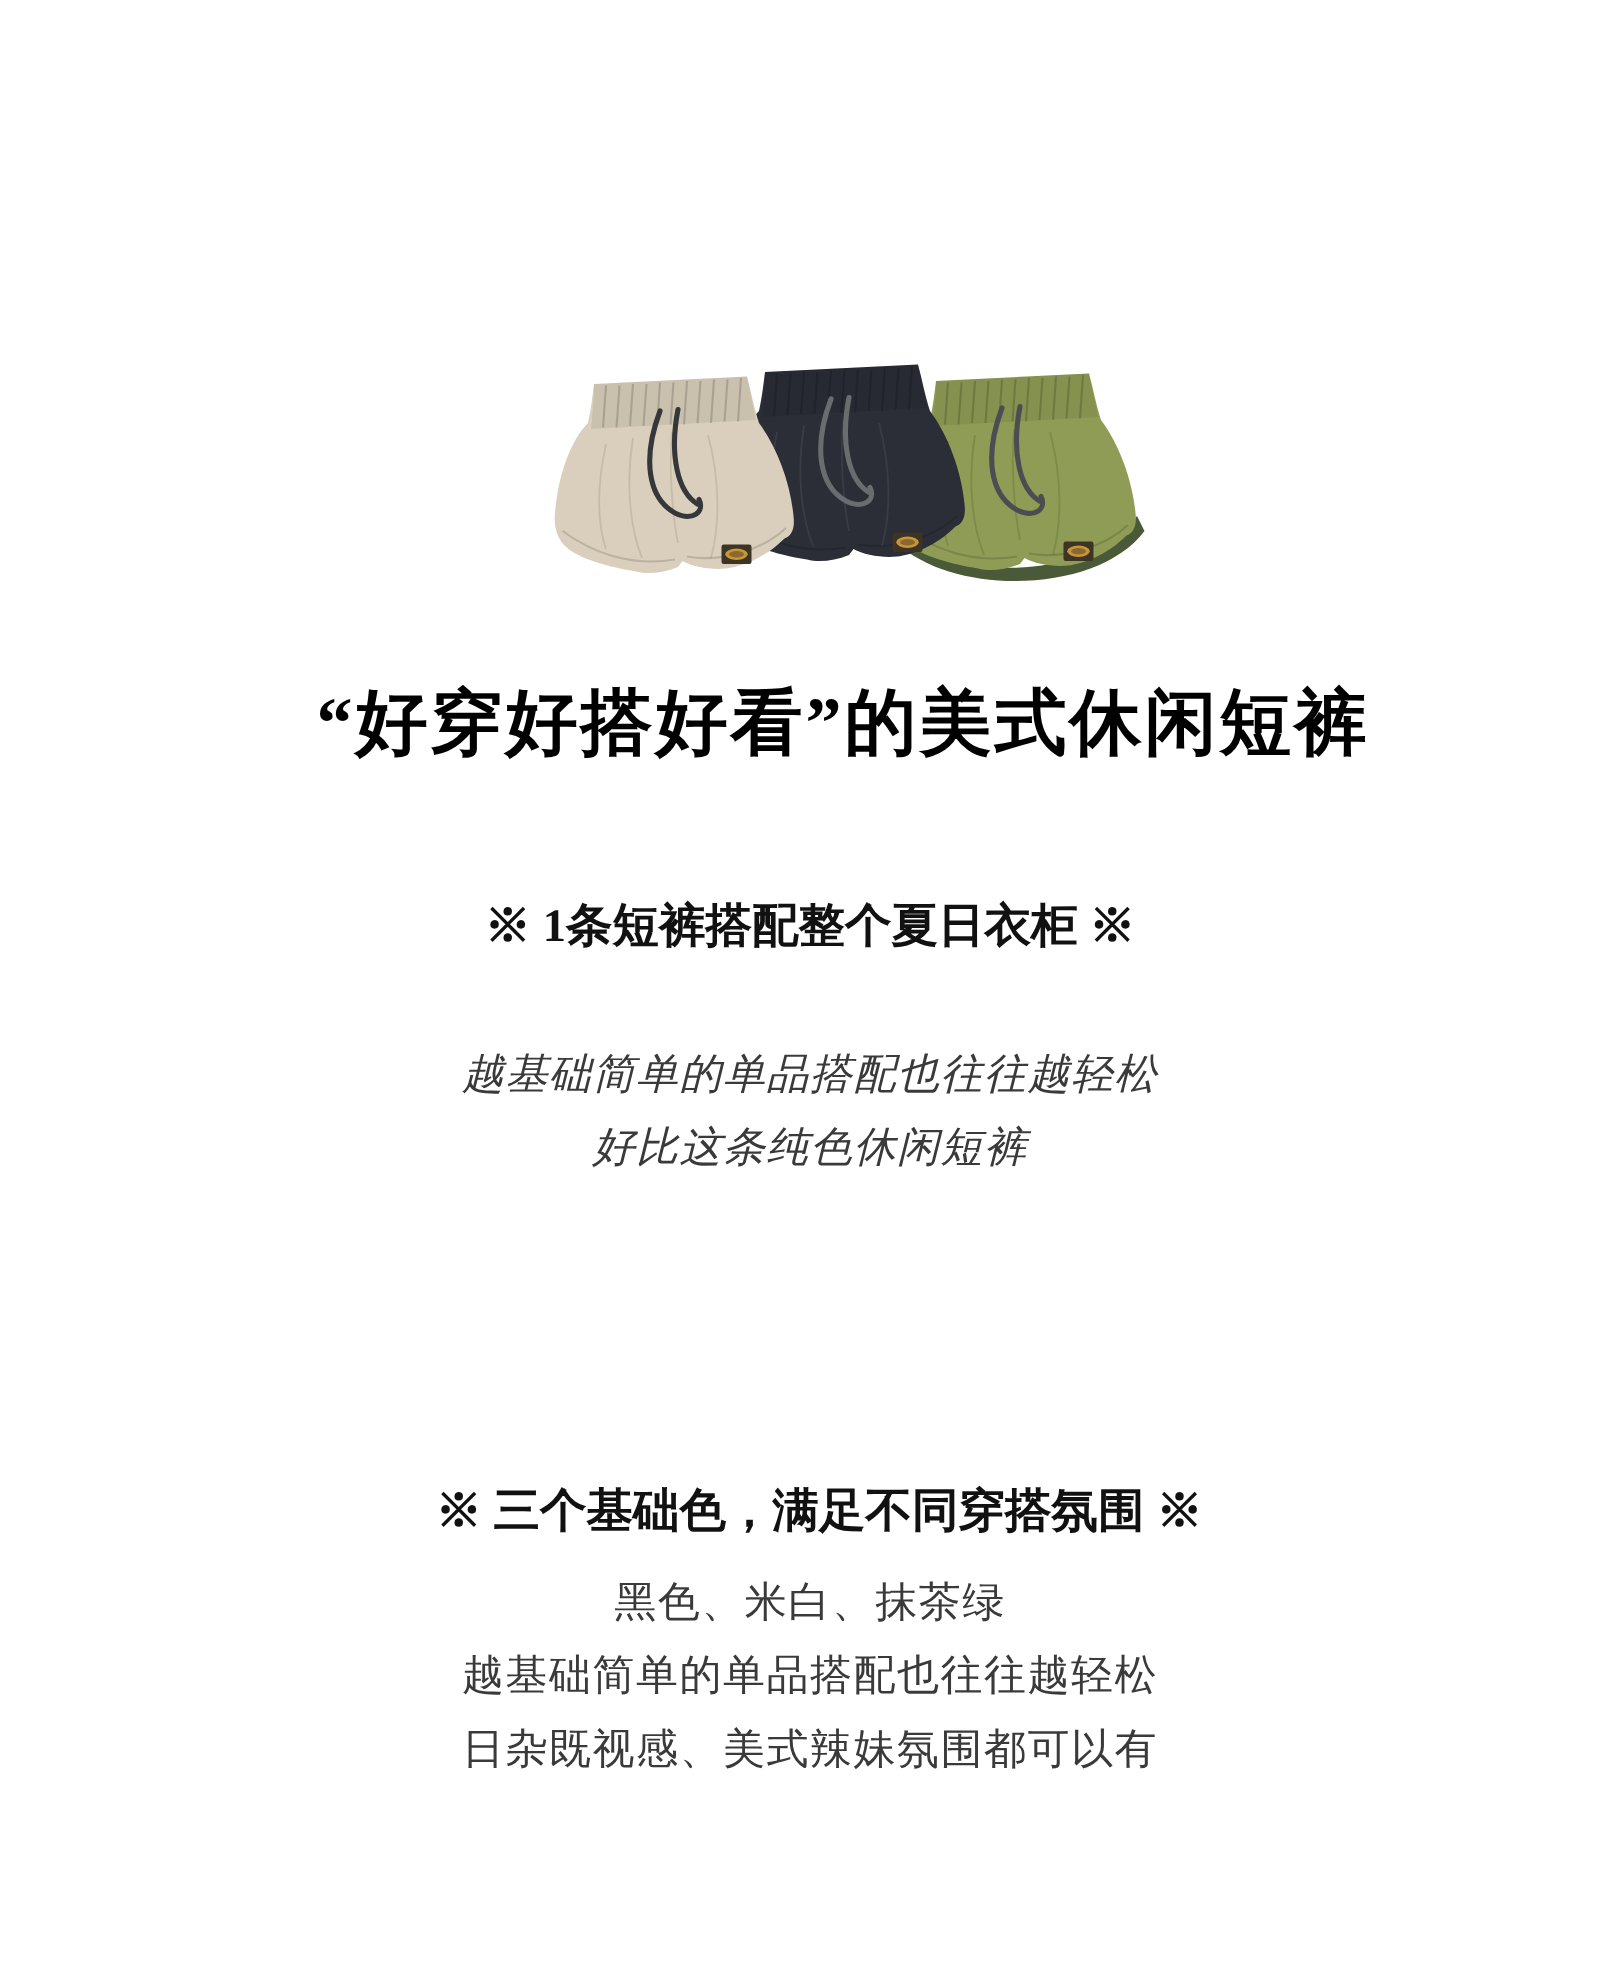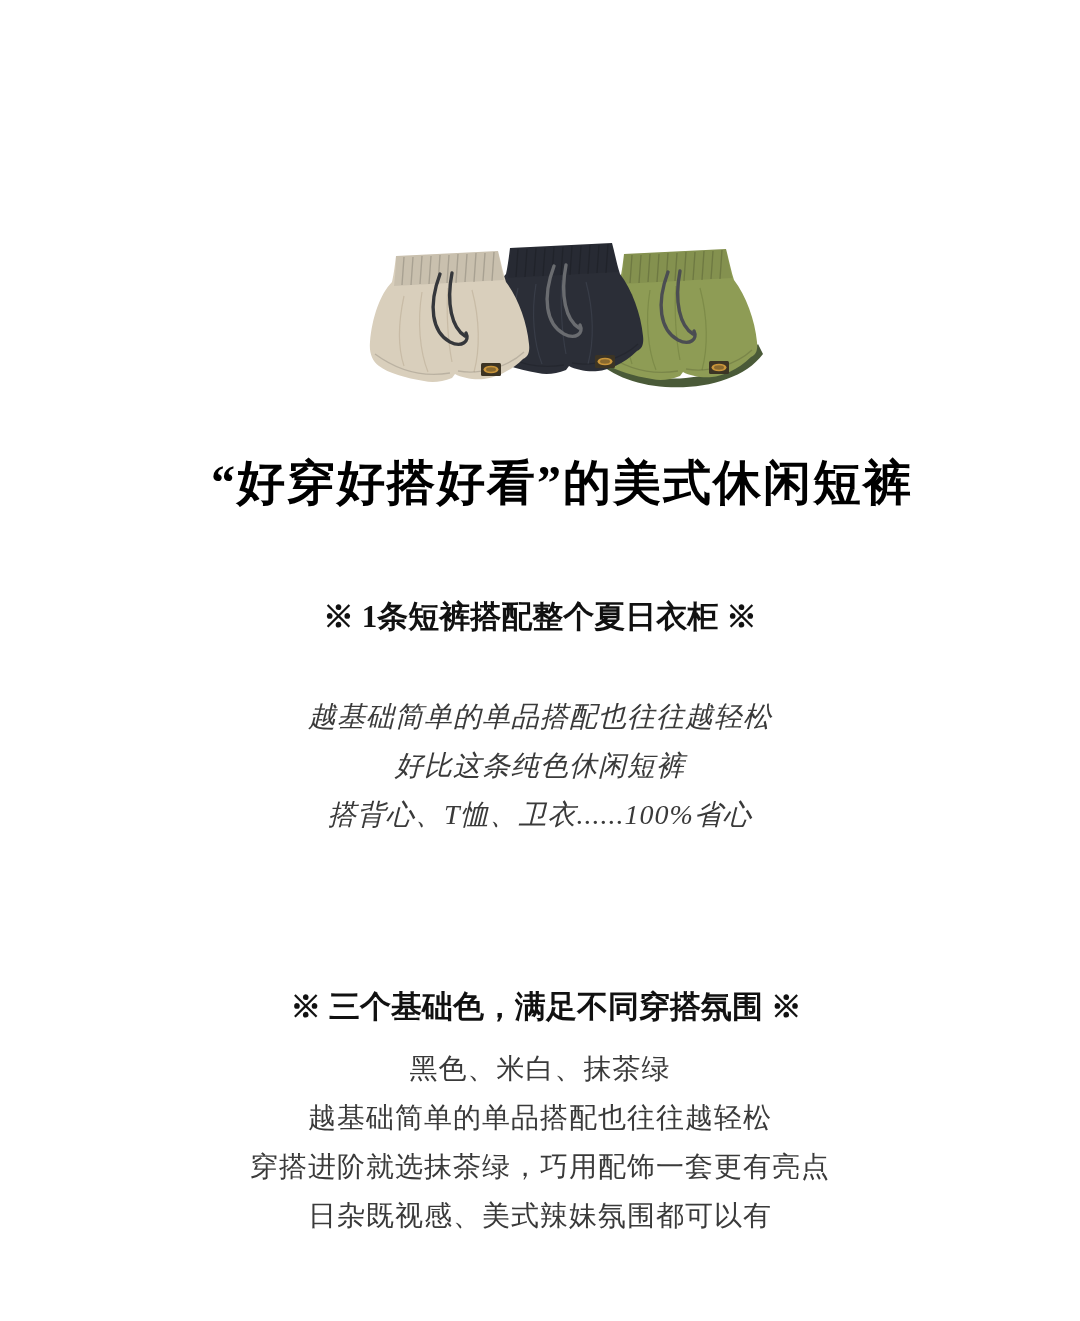--- a/index.html
+++ b/index.html
@@ -111,24 +111,22 @@
       <use href="#shorts" transform="translate(0,8)" style="--fabric: var(--beige); --shade: var(--beige_shade); --string: var(--string_dark);"></use>
     </svg>
   </div>
 
   <h1 class="main-title">“好穿好搭好看”的美式休闲短裤</h1>
 
   <div class="section section-heading" id="sec1-heading">※ 1条短裤搭配整个夏日衣柜 ※</div>
   <div class="section section-body" id="sec1-body">
     <p>越基础简单的单品搭配也往往越轻松</p>
     <p>好比这条纯色休闲短裤</p>
-    <p>搭背心、T恤、卫衣......100%省心</p>
   </div>
 
   <div class="section section-heading" id="sec2-heading">※ 三个基础色，满足不同穿搭氛围 ※</div>
   <div class="section section-body" id="sec2-body">
     <p>黑色、米白、抹茶绿</p>
     <p>越基础简单的单品搭配也往往越轻松</p>
-    <p>穿搭进阶就选抹茶绿，巧用配饰一套更有亮点</p>
     <p>日杂既视感、美式辣妹氛围都可以有</p>
   </div>
 
 </div>
 
 </body></html>

